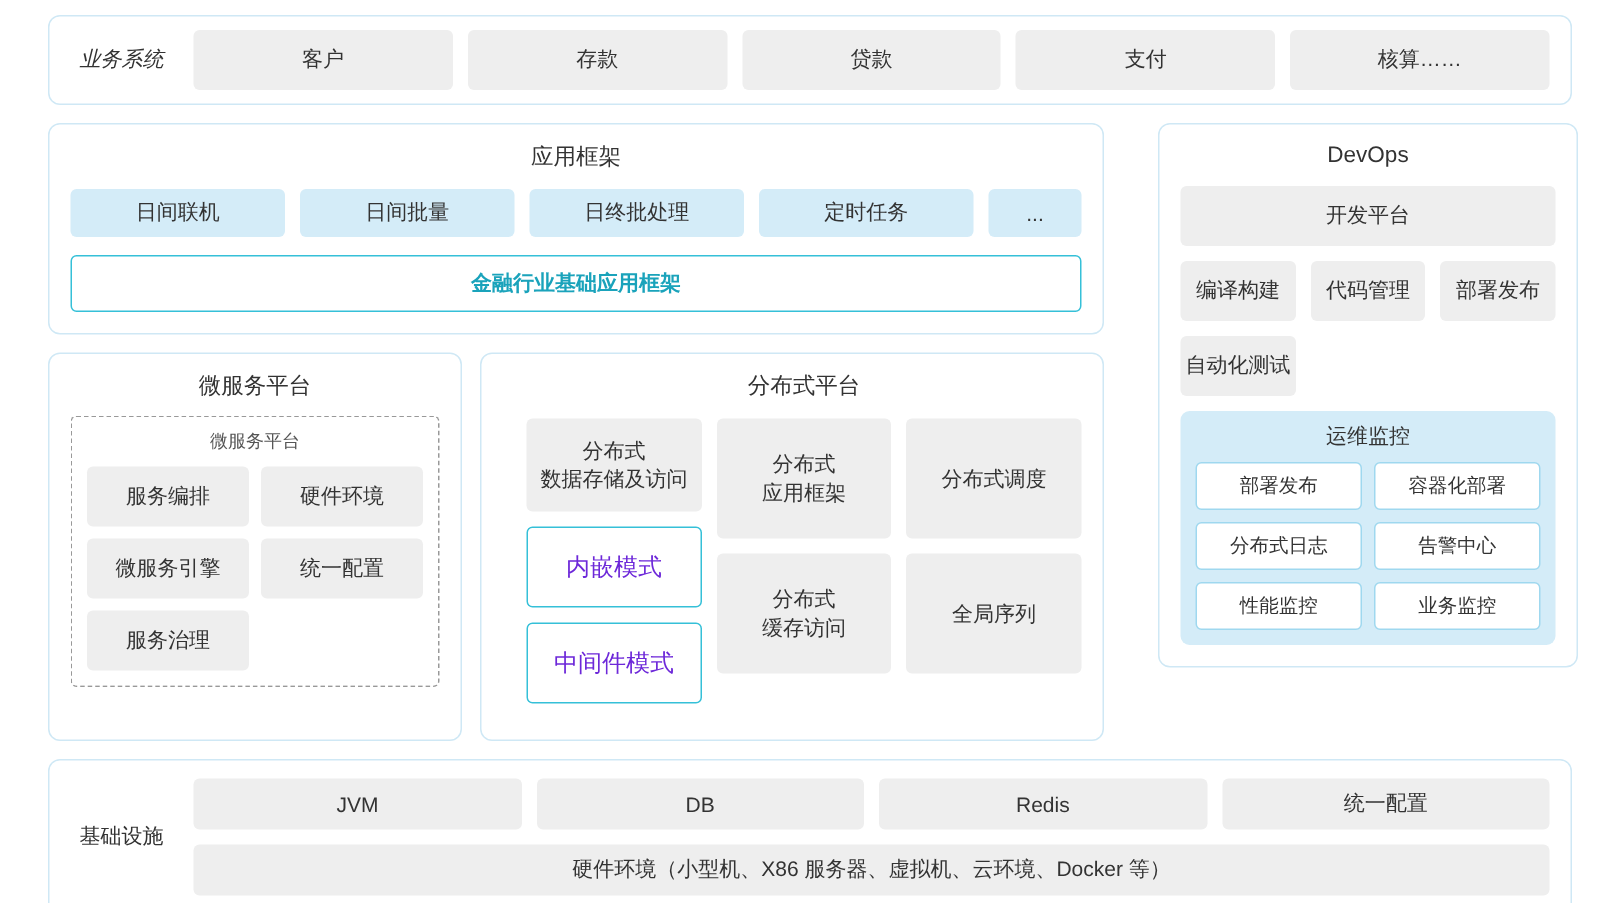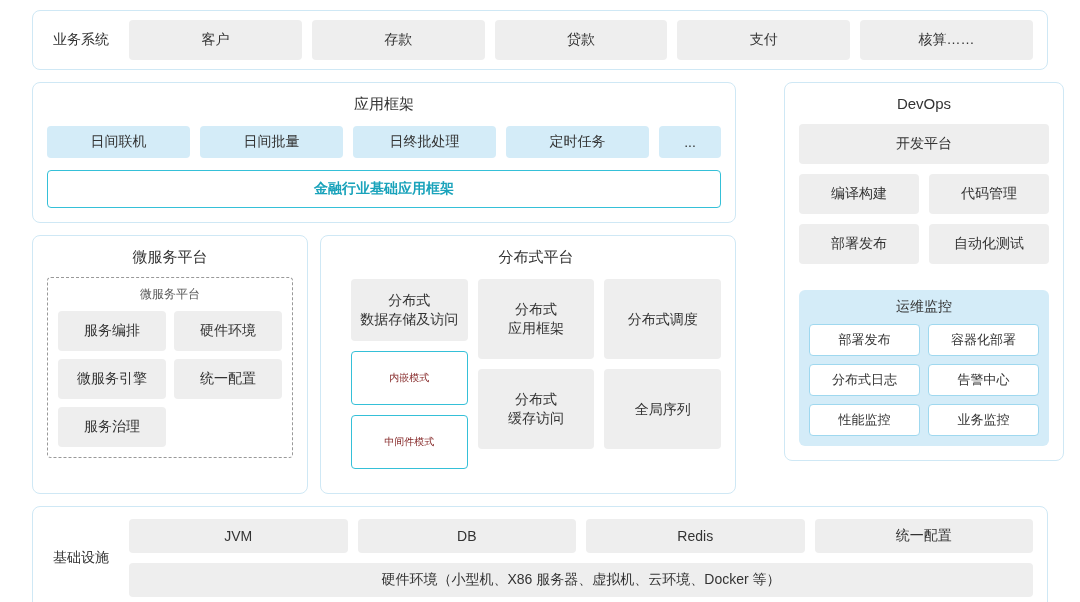--- a/index.html
+++ b/index.html
@@ -43,20 +43,21 @@
     height: 60px;
     padding: 0 14px 0 0;
     margin-bottom: 12px;
   }
   .biz-label {
     width: 96px;
     flex: 0 0 96px;
     text-align: center;
     font-size: 14px;
     color: #333;
+    font-style: italic;
   }
   .biz-items {
     display: flex;
     flex: 1;
     gap: 10px;
     border-radius: 10px;
   }
   .gray-box {
     background: #eeeeee;
     border-radius: 4px;
@@ -65,21 +66,20 @@
     align-items: center;
     justify-content: center;
     font-size: 14px;
     color: #333;
     flex: 1;
   }
 
   
   .middle {
     display: flex;
-    gap: 12px;
     align-items: flex-start;
   }
   .middle-left {
     width: 704px;
     flex: 0 0 704px;
   }
   .middle-right {
     width: 280px;
     flex: 0 0 280px;
     padding-left: 36px;
@@ -183,37 +183,37 @@
   }
   .h62 { height: 62px; }
   .h80 { height: 80px; }
   .outline-box {
     border: 1px solid #35c0d8;
     border-radius: 4px;
     height: 52px;
     display: flex;
     align-items: center;
     justify-content: center;
-    font-size: 10px;
-    color: #7f1d1d;
+    font-size: 16px;
+    color: #6d28d9;
     background: #ffffff;
   }
 
   
   .devops {
     padding: 12px 14px 14px 14px;
     box-sizing: border-box;
   }
   .devops .panel-title { margin-bottom: 12px; }
   .devops .gray-box.wide { height: 40px; margin-bottom: 10px; }
   .devops-grid {
     display: grid;
-    grid-template-columns: 1fr 1fr;
-    gap: 10px;
-    margin-bottom: 26px;
+    grid-template-columns: 1fr 1fr 1fr;
+    gap: 10px;
+    margin-bottom: 10px;
   }
   .devops-grid .gray-box { height: 40px; }
   .ops-panel {
     background: #d4ecf8;
     border-radius: 6px;
     padding: 8px 10px 10px 10px;
   }
   .ops-title {
     text-align: center;
     font-size: 14px;

